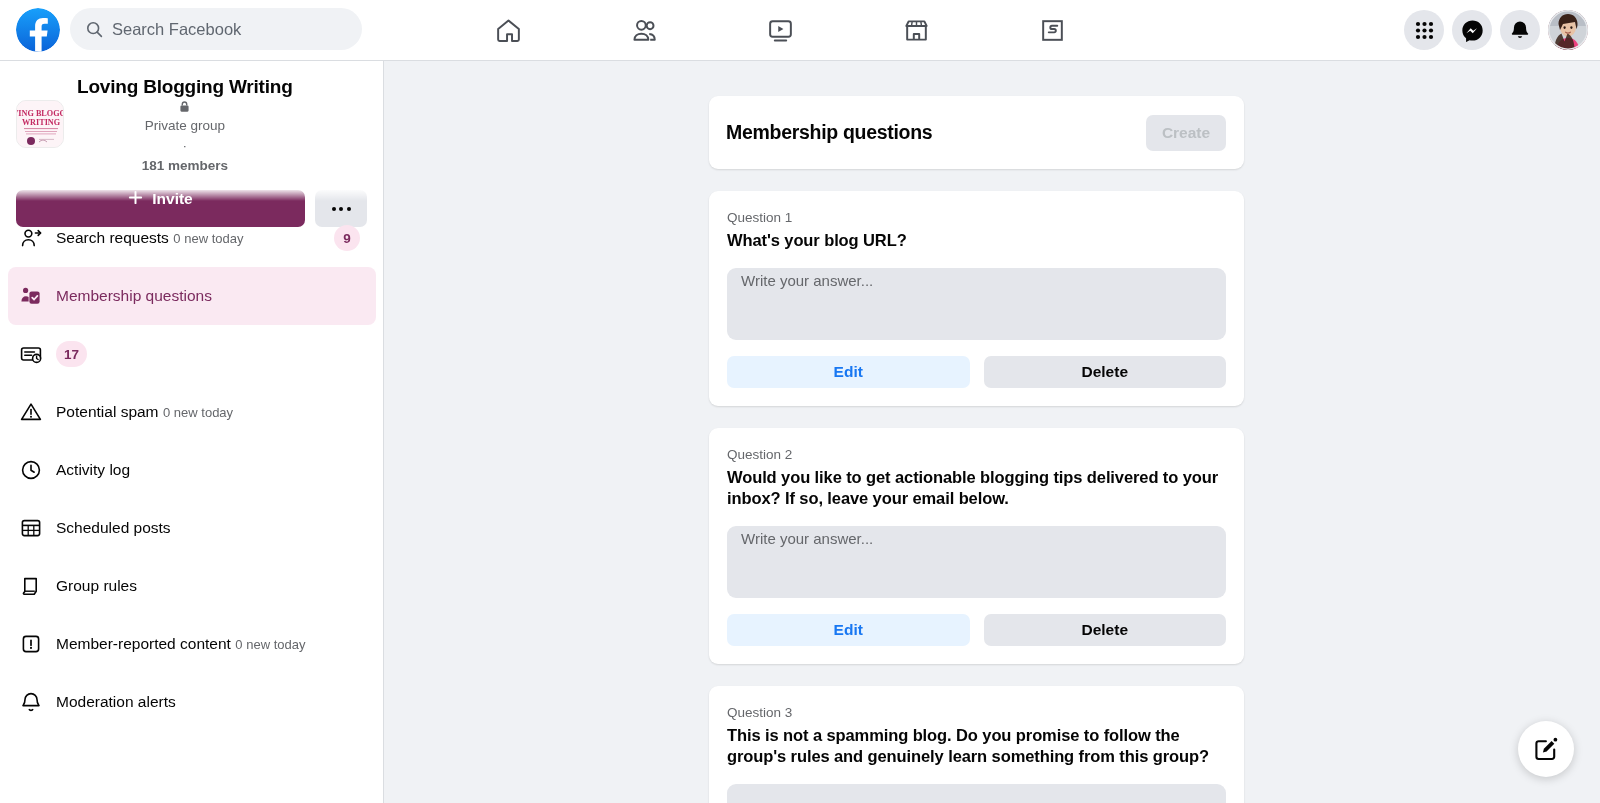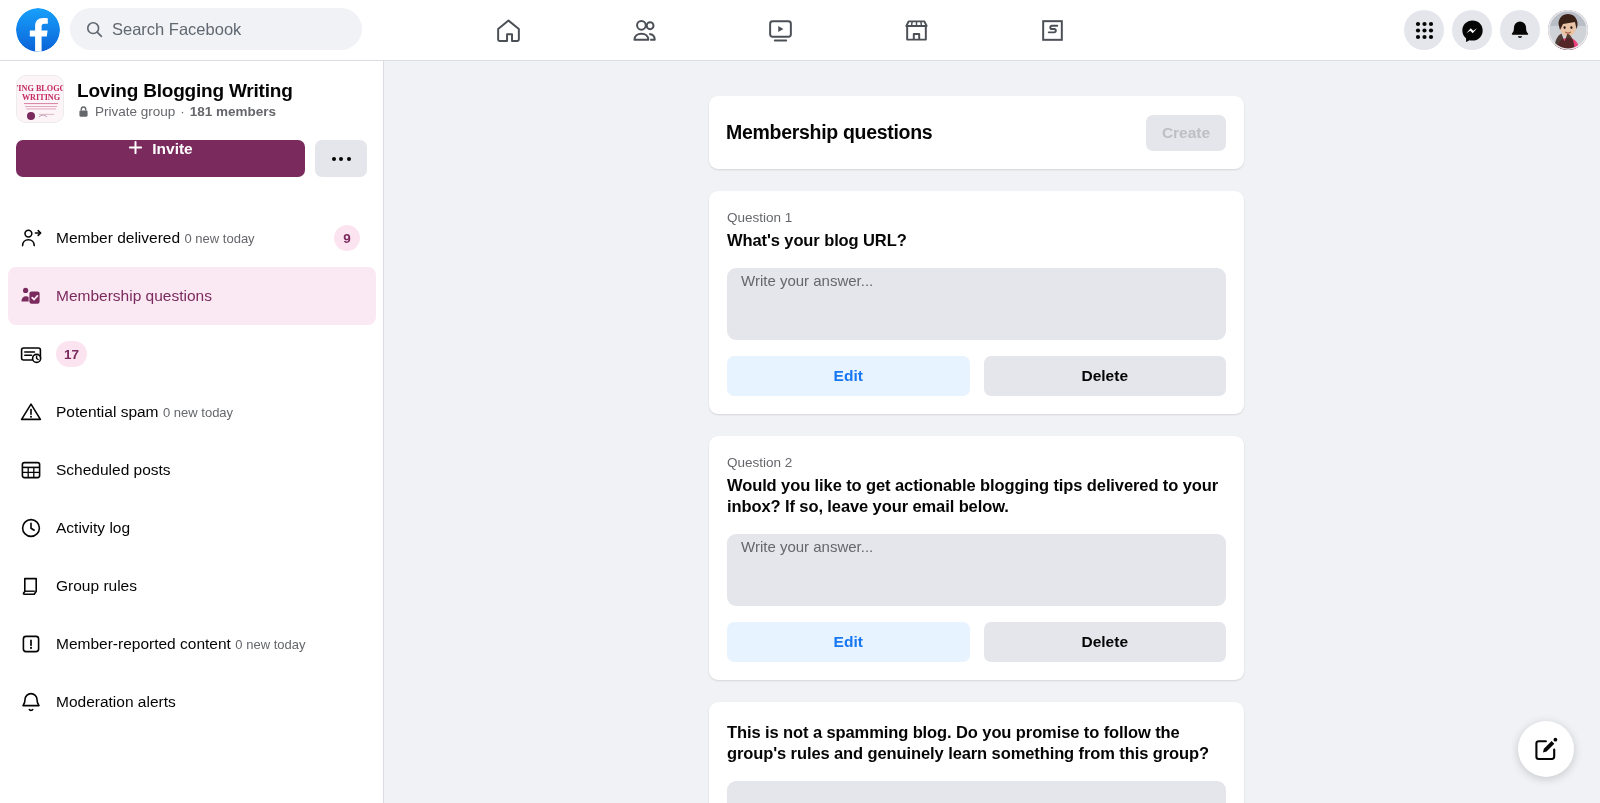--- a/index.html
+++ b/index.html
@@ -79,21 +79,21 @@
     flex: 0 0 auto; overflow: hidden; background: #fdf2f6;
     border: 1px solid #ececec;
   }
   .group-meta { min-width: 0; }
   .group-name {
     font-size: 19px; font-weight: 700; color: #050505;
     letter-spacing: -0.2px; line-height: 23px;
   }
   .group-sub {
     display: flex; align-items: center; gap: 5px;
-    font-size: 13.5px; color: #65676b; margin-top: 2px;
+    font-size: 13.5px; color: #65676b; margin-top: 2px; flex-direction: column;
   }
   .group-sub b { color: #65676b; font-weight: 700; }
 
   .btn-row { display: flex; gap: 10px; margin-top: 17px; }
   .invite-btn {
     flex: 1 1 auto; height: 37px;
     background: #7b2a5e; color: #fff;
     border: none; border-radius: 7px;
     font-family: "Liberation Sans", sans-serif;
     font-size: 15.5px; font-weight: 700; cursor: pointer;
@@ -192,21 +192,21 @@
     line-height: 21.5px; margin-top: 3px; letter-spacing: -0.1px;
   }
   .answer-box {
     margin-top: 16px; height: 72px;
     background: #e4e6eb; border-radius: 9px;
     padding: 4px 14px; cursor: text;
   }
   .answer-ph { font-size: 15px; color: #65676b; }
   .q-actions { display: flex; gap: 14px; margin-top: 16px; }
   .act-btn {
-    flex: 1 1 0; height: 40px; border: none; border-radius: 7px;
+    flex: 1 1 0; height: 32px; border: none; border-radius: 7px;
     font-family: "Liberation Sans", sans-serif;
     font-size: 15.5px; font-weight: 700; cursor: pointer;
   }
   .act-edit { background: #e7f3ff; color: #1877f2; }
   .act-del { background: #e4e6eb; color: #050505; }
 
   
   .fab {
     position: absolute; right: 26px; bottom: 26px;
     width: 56px; height: 56px; border-radius: 50%;
@@ -400,21 +400,21 @@
       <div class="nav-item">
         <span class="nav-ico">
           <svg width="24" height="24" viewBox="0 0 24 24">
             <circle cx="9.4" cy="7.6" r="3.4" fill="none" stroke="#050505" stroke-width="1.6"></circle>
             <path d="M3.6 19.6c0-3.5 2.6-5.8 5.8-5.8s5.8 2.3 5.8 5.8" fill="none" stroke="#050505" stroke-width="1.6" stroke-linecap="round"></path>
             <line x1="16.4" y1="7" x2="21.4" y2="7" stroke="#050505" stroke-width="1.6" stroke-linecap="round"></line>
             <path d="M19.2 4.6 21.6 7l-2.4 2.4" fill="none" stroke="#050505" stroke-width="1.6" stroke-linecap="round" stroke-linejoin="round"></path>
           </svg>
         </span>
         <span class="nav-txt">
-          <span class="nav-label">Member delivered</span>
+          <span class="nav-label">Search requests</span>
           <span class="nav-sub">0 new today</span>
         </span>
         <span class="nav-badge">9</span>
       </div>
 
 
       <div class="nav-item active">
         <span class="nav-ico">
           <svg width="24" height="24" viewBox="0 0 24 24">
             <circle cx="6.6" cy="6.4" r="2.6" fill="#7b2a5e"></circle>
@@ -451,41 +451,41 @@
         </span>
         <span class="nav-txt">
           <span class="nav-label">Potential spam</span>
           <span class="nav-sub">0 new today</span>
         </span>
       </div>
 
       <div class="nav-item">
         <span class="nav-ico">
           <svg width="24" height="24" viewBox="0 0 24 24">
+            <circle cx="12" cy="12" r="8.4" fill="none" stroke="#050505" stroke-width="1.6"></circle>
+            <path d="M12 7.2v5l3.2 2" fill="none" stroke="#050505" stroke-width="1.6" stroke-linecap="round" stroke-linejoin="round"></path>
+          </svg>
+        </span>
+        <span class="nav-txt">
+          <span class="nav-label">Activity log</span>
+        </span>
+      </div>
+
+      <div class="nav-item">
+        <span class="nav-ico">
+          <svg width="24" height="24" viewBox="0 0 24 24">
             <rect x="3.4" y="4.6" width="17.2" height="15" rx="2" fill="none" stroke="#050505" stroke-width="1.6"></rect>
             <line x1="3.4" y1="9.4" x2="20.6" y2="9.4" stroke="#050505" stroke-width="1.6"></line>
             <line x1="3.4" y1="14.4" x2="20.6" y2="14.4" stroke="#050505" stroke-width="1.3"></line>
             <line x1="9.2" y1="9.4" x2="9.2" y2="19.6" stroke="#050505" stroke-width="1.3"></line>
             <line x1="14.8" y1="9.4" x2="14.8" y2="19.6" stroke="#050505" stroke-width="1.3"></line>
           </svg>
         </span>
         <span class="nav-txt">
           <span class="nav-label">Scheduled posts</span>
-        </span>
-      </div>
-
-      <div class="nav-item">
-        <span class="nav-ico">
-          <svg width="24" height="24" viewBox="0 0 24 24">
-            <circle cx="12" cy="12" r="8.4" fill="none" stroke="#050505" stroke-width="1.6"></circle>
-            <path d="M12 7.2v5l3.2 2" fill="none" stroke="#050505" stroke-width="1.6" stroke-linecap="round" stroke-linejoin="round"></path>
-          </svg>
-        </span>
-        <span class="nav-txt">
-          <span class="nav-label">Activity log</span>
         </span>
       </div>
 
       <div class="nav-item">
         <span class="nav-ico">
           <svg width="24" height="24" viewBox="0 0 24 24">
             <path d="M5.8 4.6h11.4v12.6l-2 3H5.2a.8.8 0 0 1-.6-1.3l1.2-1.5z" fill="none" stroke="#050505" stroke-width="1.6" stroke-linejoin="round"></path>
             <path d="M5.4 17.2h10.4" fill="none" stroke="#050505" stroke-width="1.4"></path>
           </svg>
         </span>
@@ -560,20 +560,21 @@
         </div>
         <div class="q-actions">
           <button class="act-btn act-edit">Edit</button>
           <button class="act-btn act-del">Delete</button>
         </div>
       </div>
     </section>
 
     <section class="card">
       <div class="qcard">
+        <div class="q-index">Question 3</div>
         <div class="q-text">This is not a spamming blog. Do you promise to follow the group's rules and genuinely learn something from this group?</div>
         <div class="answer-box">
           
         </div>
 
       </div>
     </section>
 
   </div>
 

